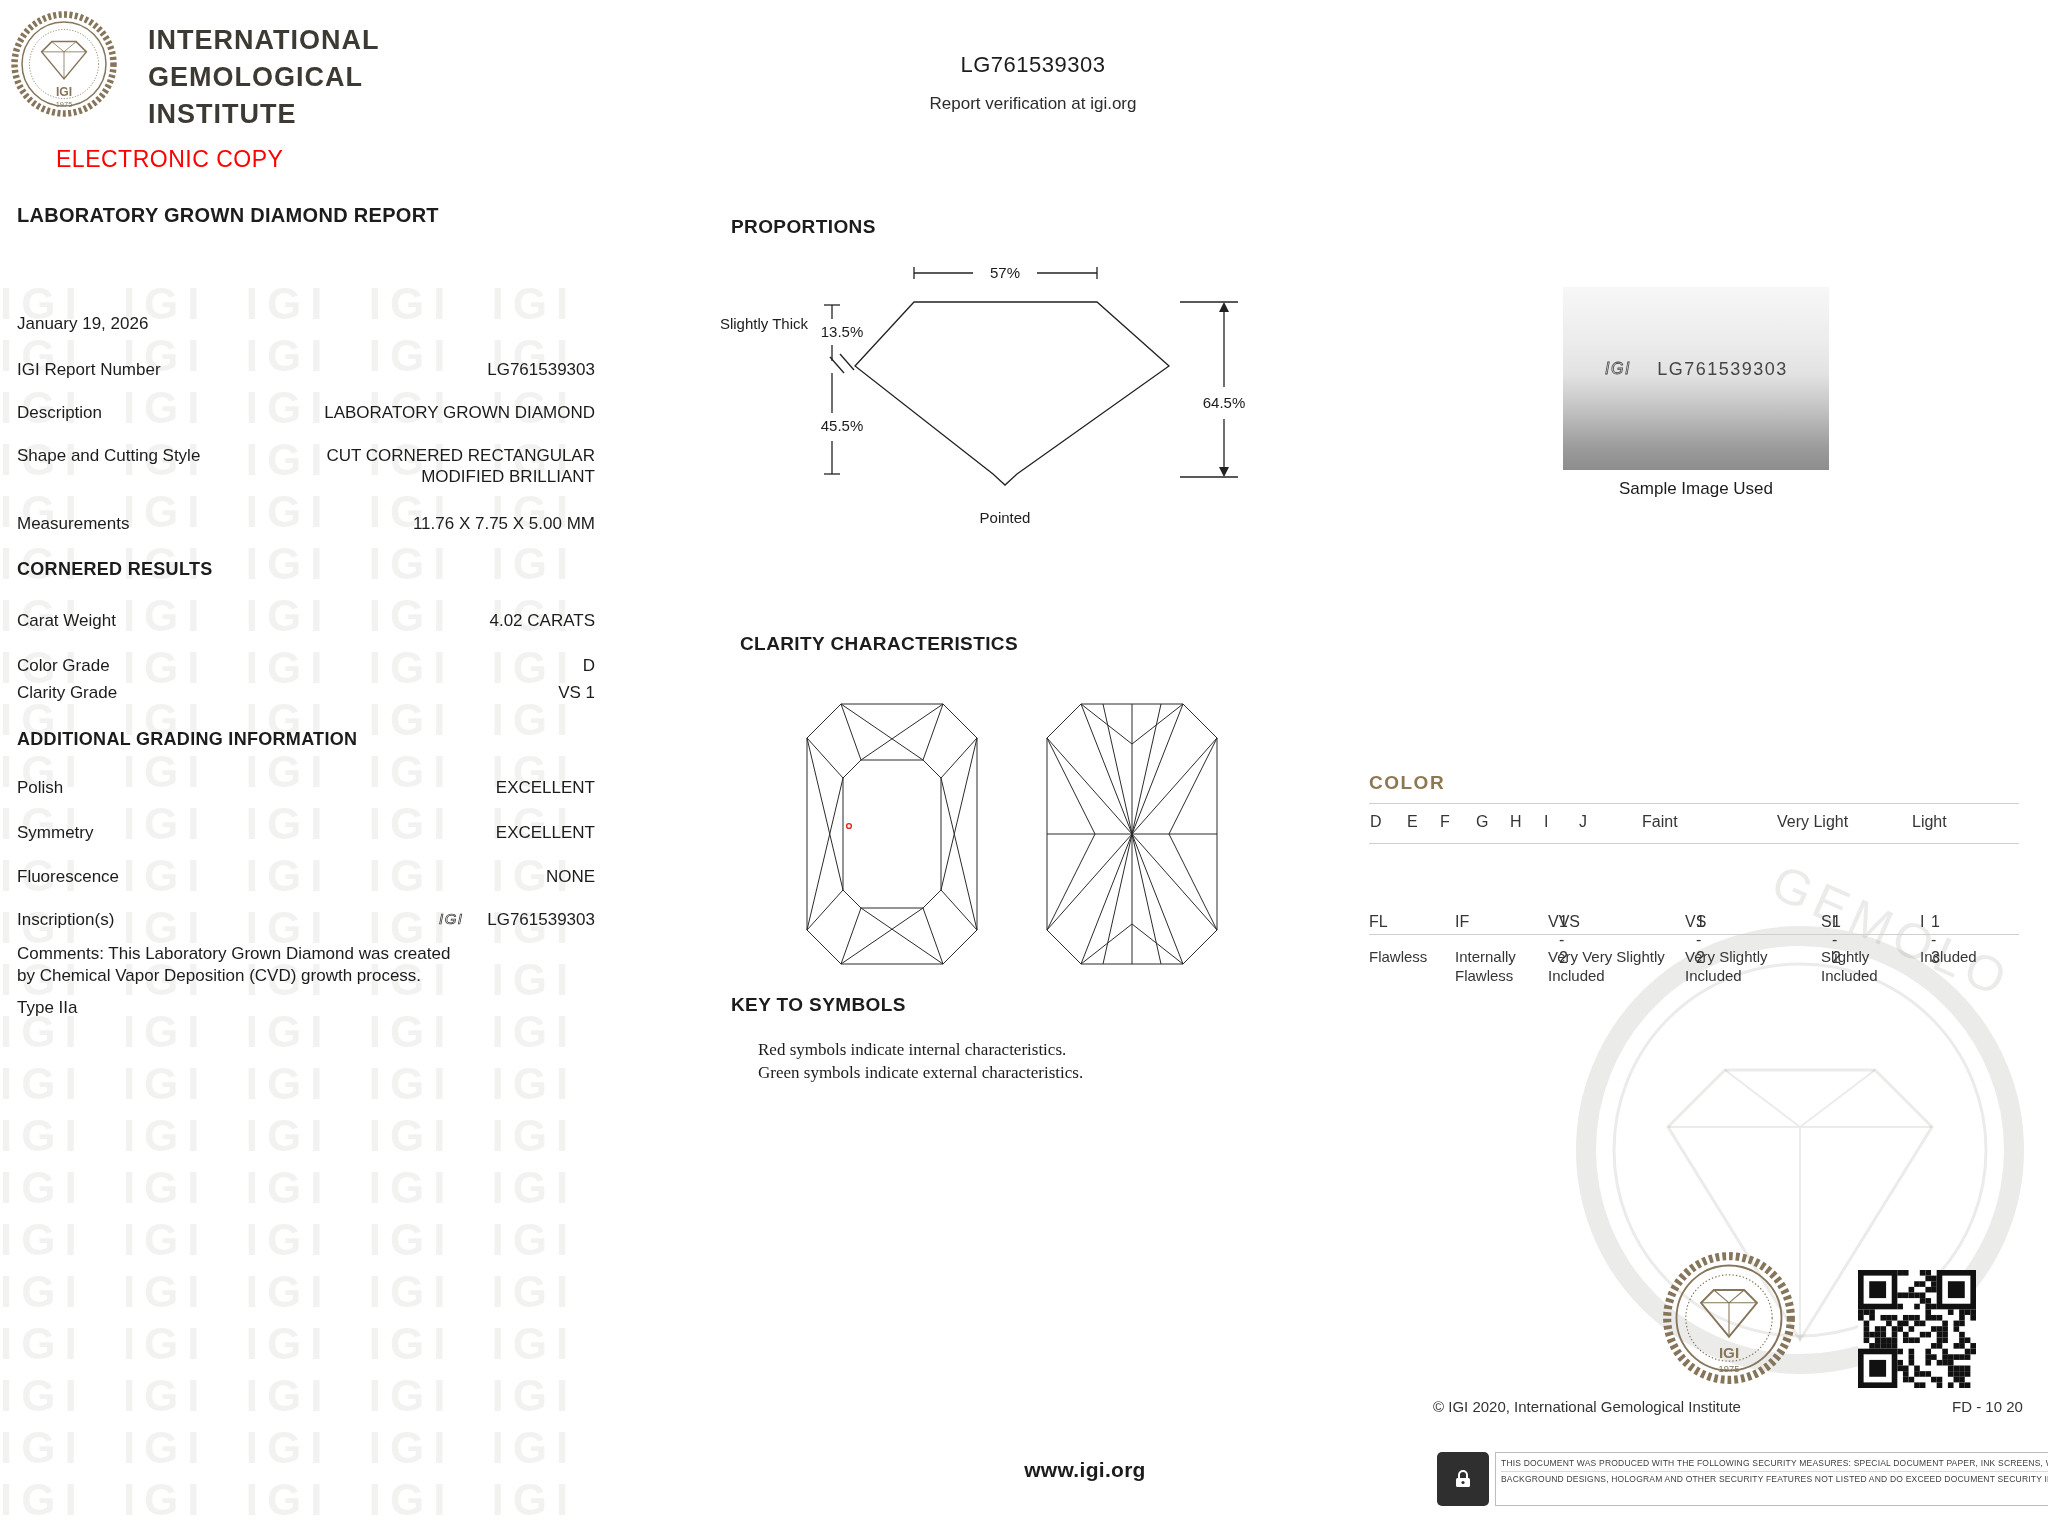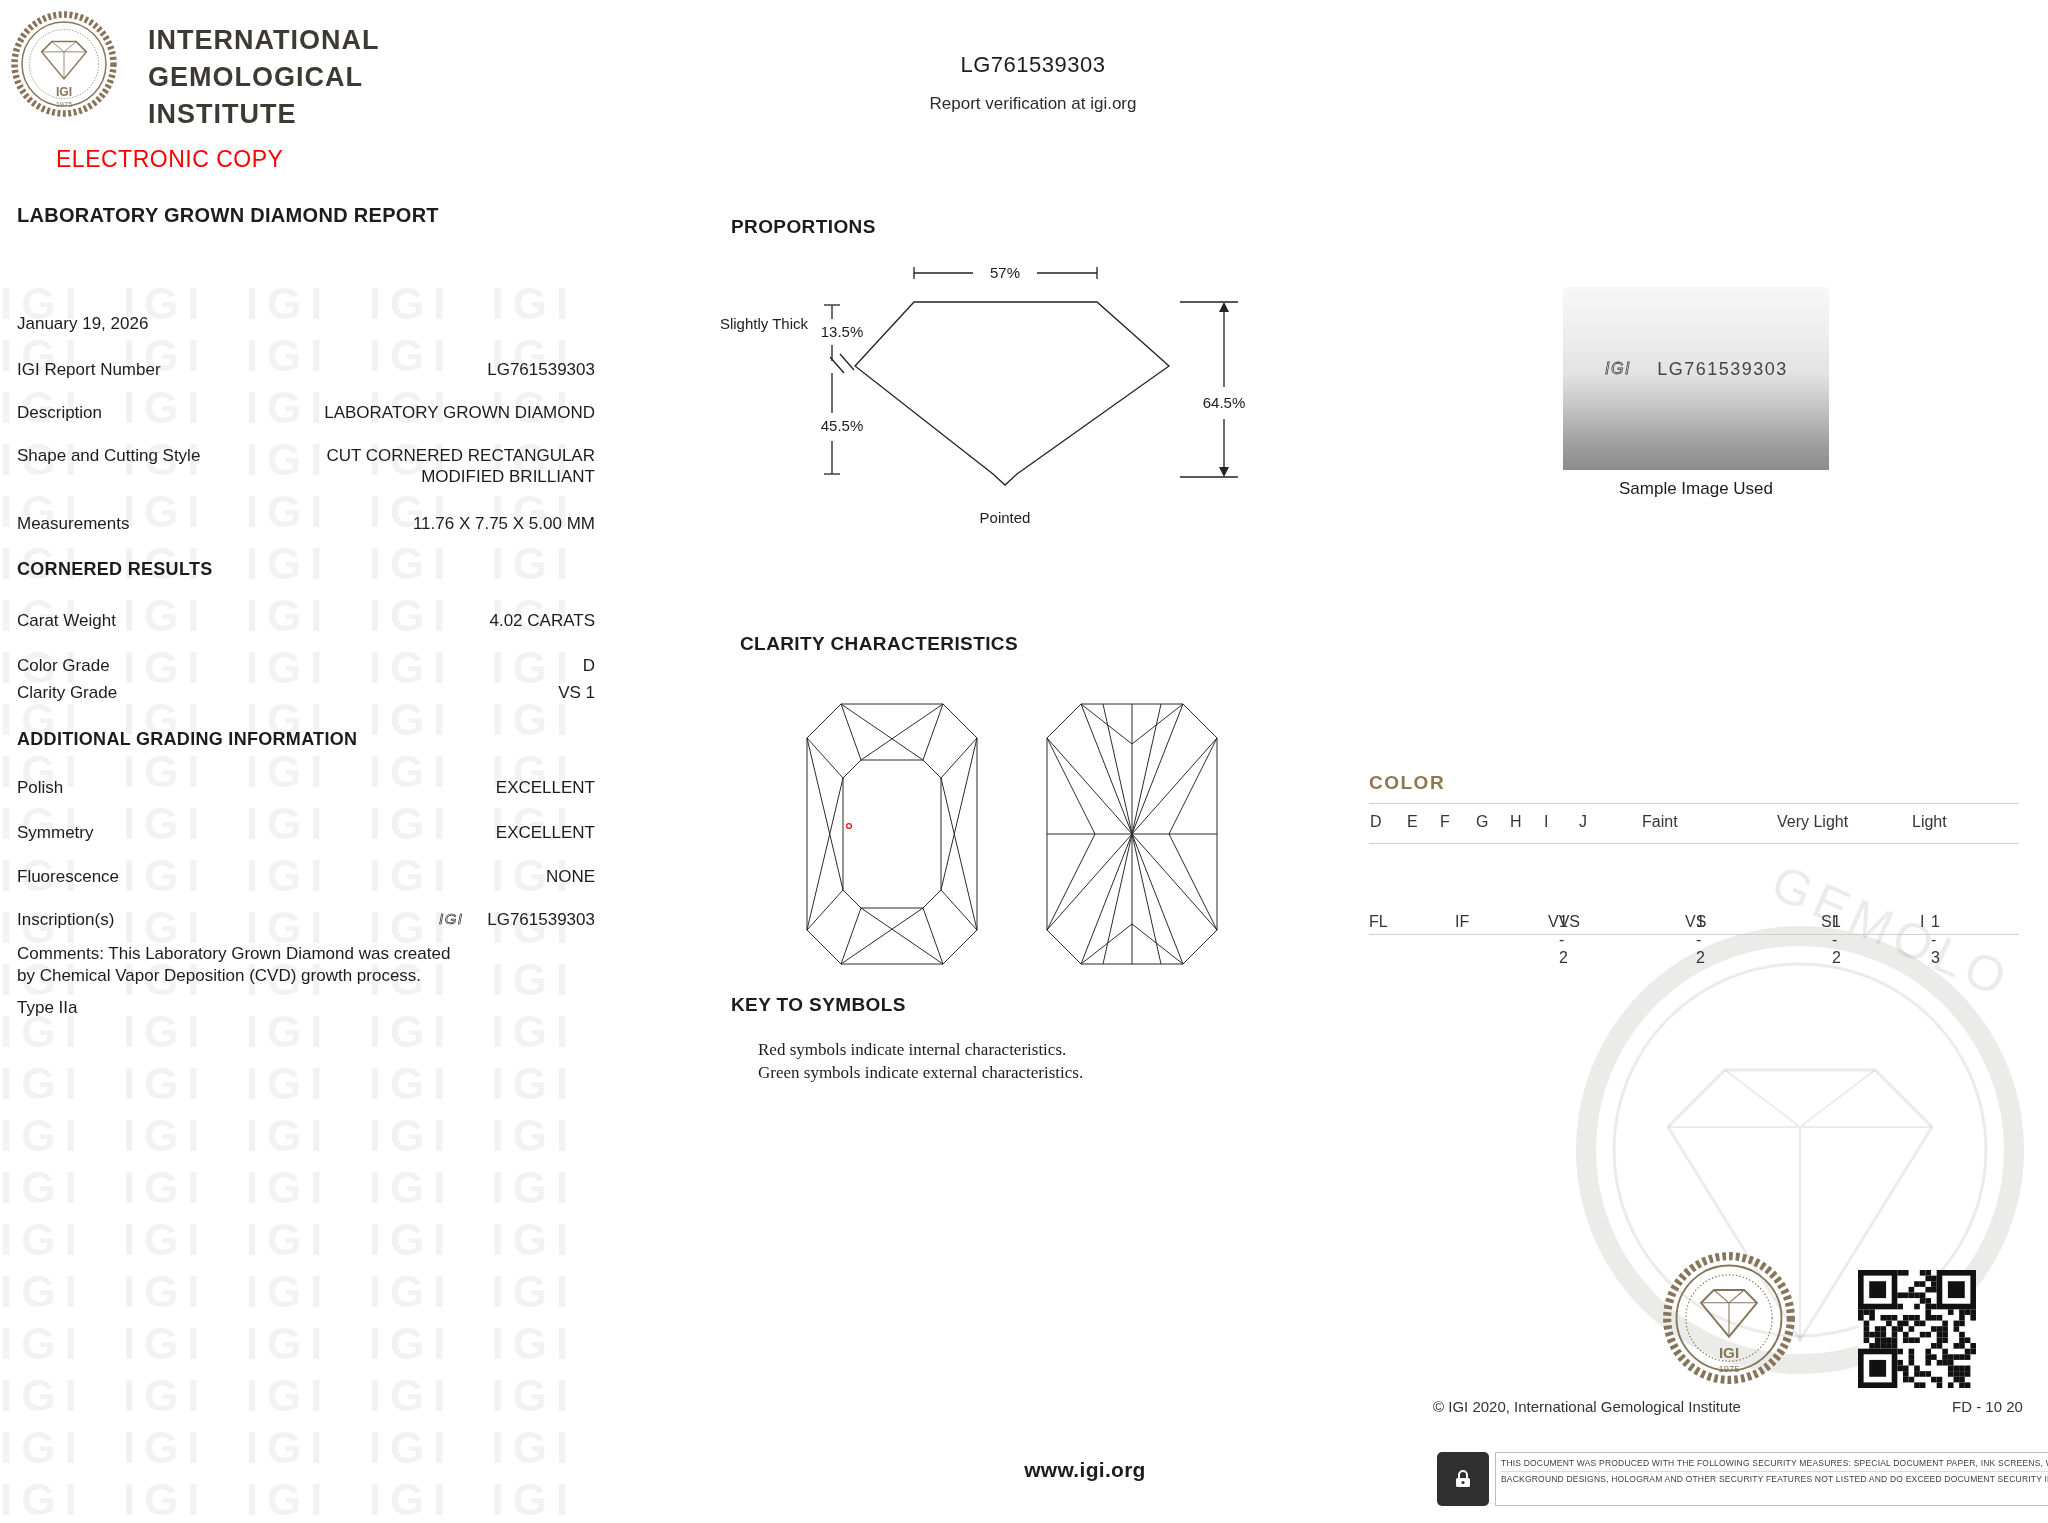--- a/index.html
+++ b/index.html
@@ -308,20 +308,28 @@
           <span class="grade-sup">1 - 2</span>
         </span>
       <span style="left:452px">
           <span>SI</span>
           <span class="grade-sup">1 - 2</span>
         </span>
       <span style="left:551px">
           <span>I</span>
           <span class="grade-sup">1 - 3</span>
         </span>
+    </div>
+    <div class="desc-row" style="height:60px;">
+      <div style="left:0; width:70px;">Flawless</div>
+      <div style="left:86px; width:80px;">Internally Flawless</div>
+      <div style="left:179px; width:122px;">Very Very Slightly Included</div>
+      <div style="left:316px; width:122px;">Very Slightly Included</div>
+      <div style="left:452px; width:70px;">Slightly Included</div>
+      <div style="left:551px; width:80px;">Included</div>
     </div>
   </div>
 
   <svg class="abs seal-bottom" viewBox="0 0 120 120">
     <use href="#igi-seal"></use>
   </svg>
 
   <svg class="abs qr" viewBox="0 0 105 105">
     <g fill="#111">
       <rect x="0" y="0" width="35" height="35"></rect>

